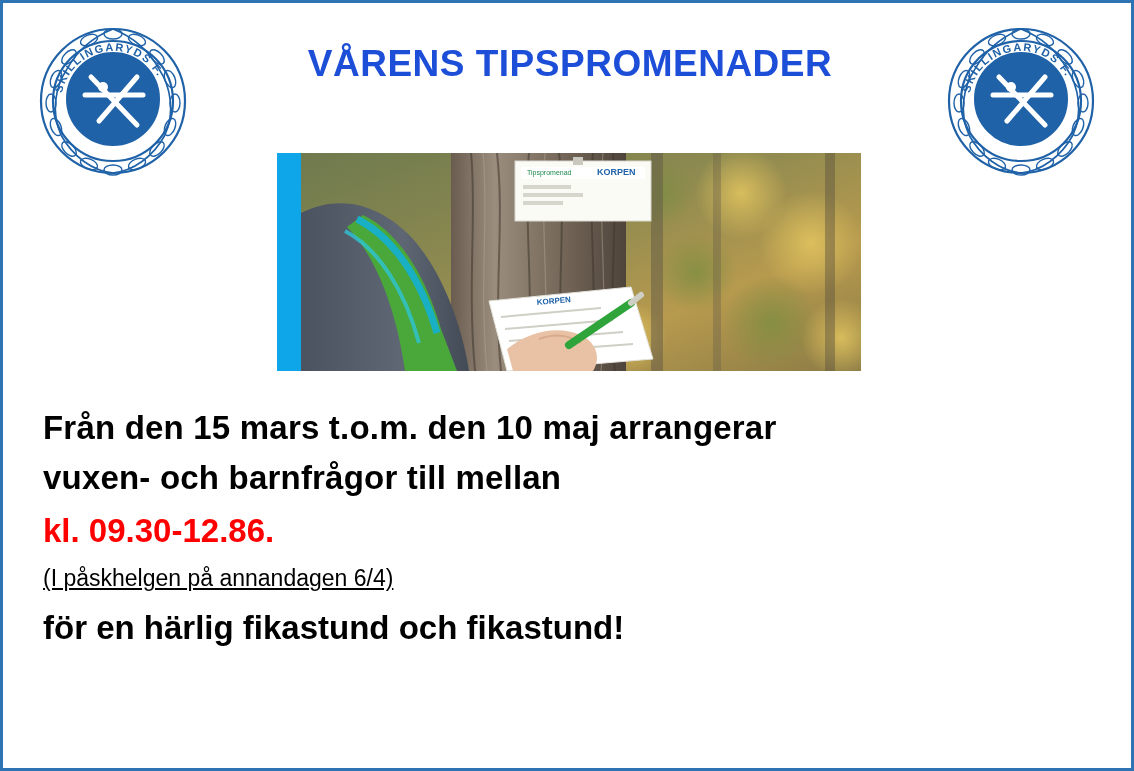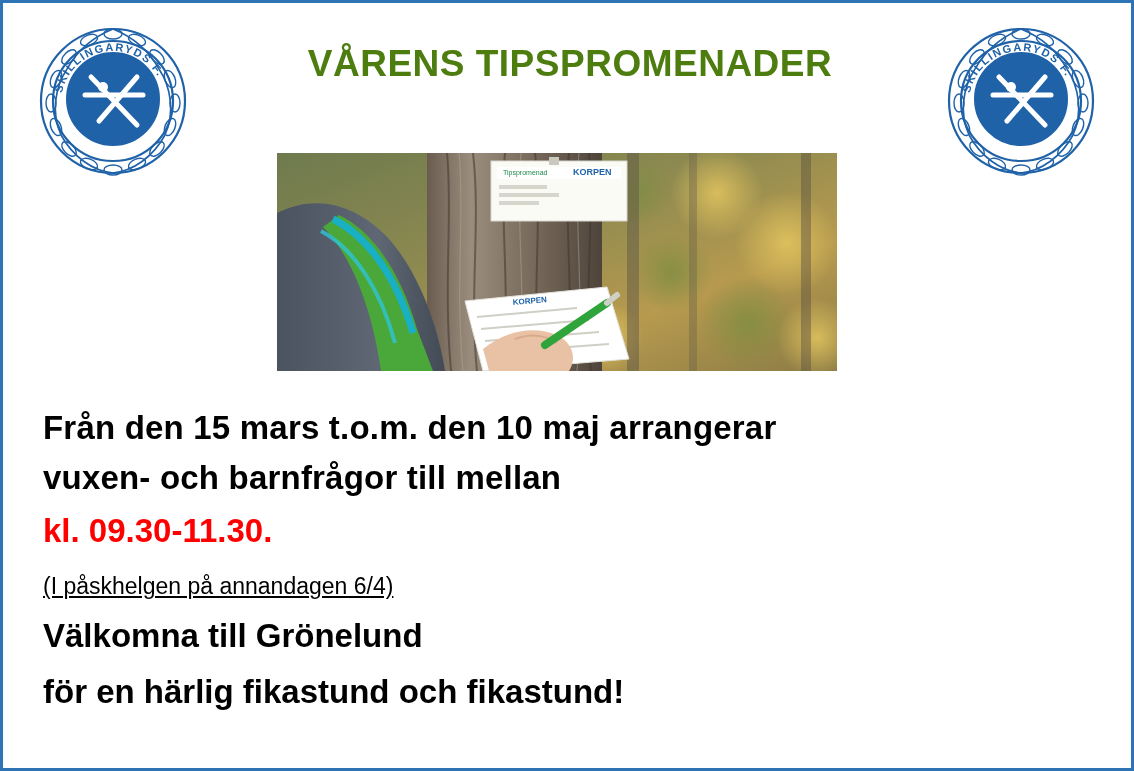--- a/index.html
+++ b/index.html
@@ -36,34 +36,35 @@
   
   .heading {
     position: absolute;
     top: 38px;
     left: 210px;
     width: 714px;
     text-align: center;
     font-weight: bold;
     font-size: 37px;
     line-height: 1.25;
-    color: #4d7c0f;
+    color: #1d4ed8;
     letter-spacing: 0.5px;
   }
   .heading .line2 { display: block; }
 
   
   .photo {
     position: absolute;
     top: 150px;
     left: 274px;
     width: 560px;
     height: 218px;
     overflow: hidden;
-    background: #1d4ed8;
+    background: #0ea5e9;
+    padding-left: 24px;
   }
   .photo svg { display: block; width: 100%; height: 100%; }
 
   
   .body-text {
     position: absolute;
     top: 400px;
     left: 40px;
     width: 1048px;
     text-align: left;
@@ -80,21 +81,21 @@
     font-weight: bold;
     color: #ff0000;
     line-height: 1.55;
     margin-top: 2px;
   }
   .note-line {
     font-size: 23px;
     font-weight: normal;
     text-decoration: underline;
     line-height: 1.6;
-    margin-top: 12px;
+    margin-top: 4px;
   }
   .welcome-line {
     font-size: 33px;
     font-weight: bold;
     line-height: 1.5;
     margin-top: 6px;
   }
 </style>
 </head>
 <body>
@@ -301,19 +302,18 @@
       <path d="M238 186 C 254 180, 268 182, 280 190" stroke="#d8ab8d" stroke-width="2" fill="none"></path>
 
       <path d="M268 192 L 330 150" stroke="#2fa43a" stroke-width="8" stroke-linecap="round"></path>
       <path d="M330 150 L 340 142" stroke="#cfcfc6" stroke-width="6" stroke-linecap="round"></path>
     </svg>
   </div>
 
   <div class="body-text">
     <div class="body-line">Från den 15 mars t.o.m. den 10 maj arrangerar</div>
     <div class="body-line">vuxen- och barnfrågor till mellan</div>
-    <div class="time-line">kl. 09.30-11.30.</div>
+    <div class="time-line">kl. 09.30-12.86.</div>
     <div class="note-line">(I påskhelgen på annandagen 6/4)</div>
-    <div class="welcome-line">Välkomna till Grönelund</div>
     <div class="welcome-line">för en härlig fikastund och fikastund!</div>
   </div>
 
 </div>
 
 </body></html>

